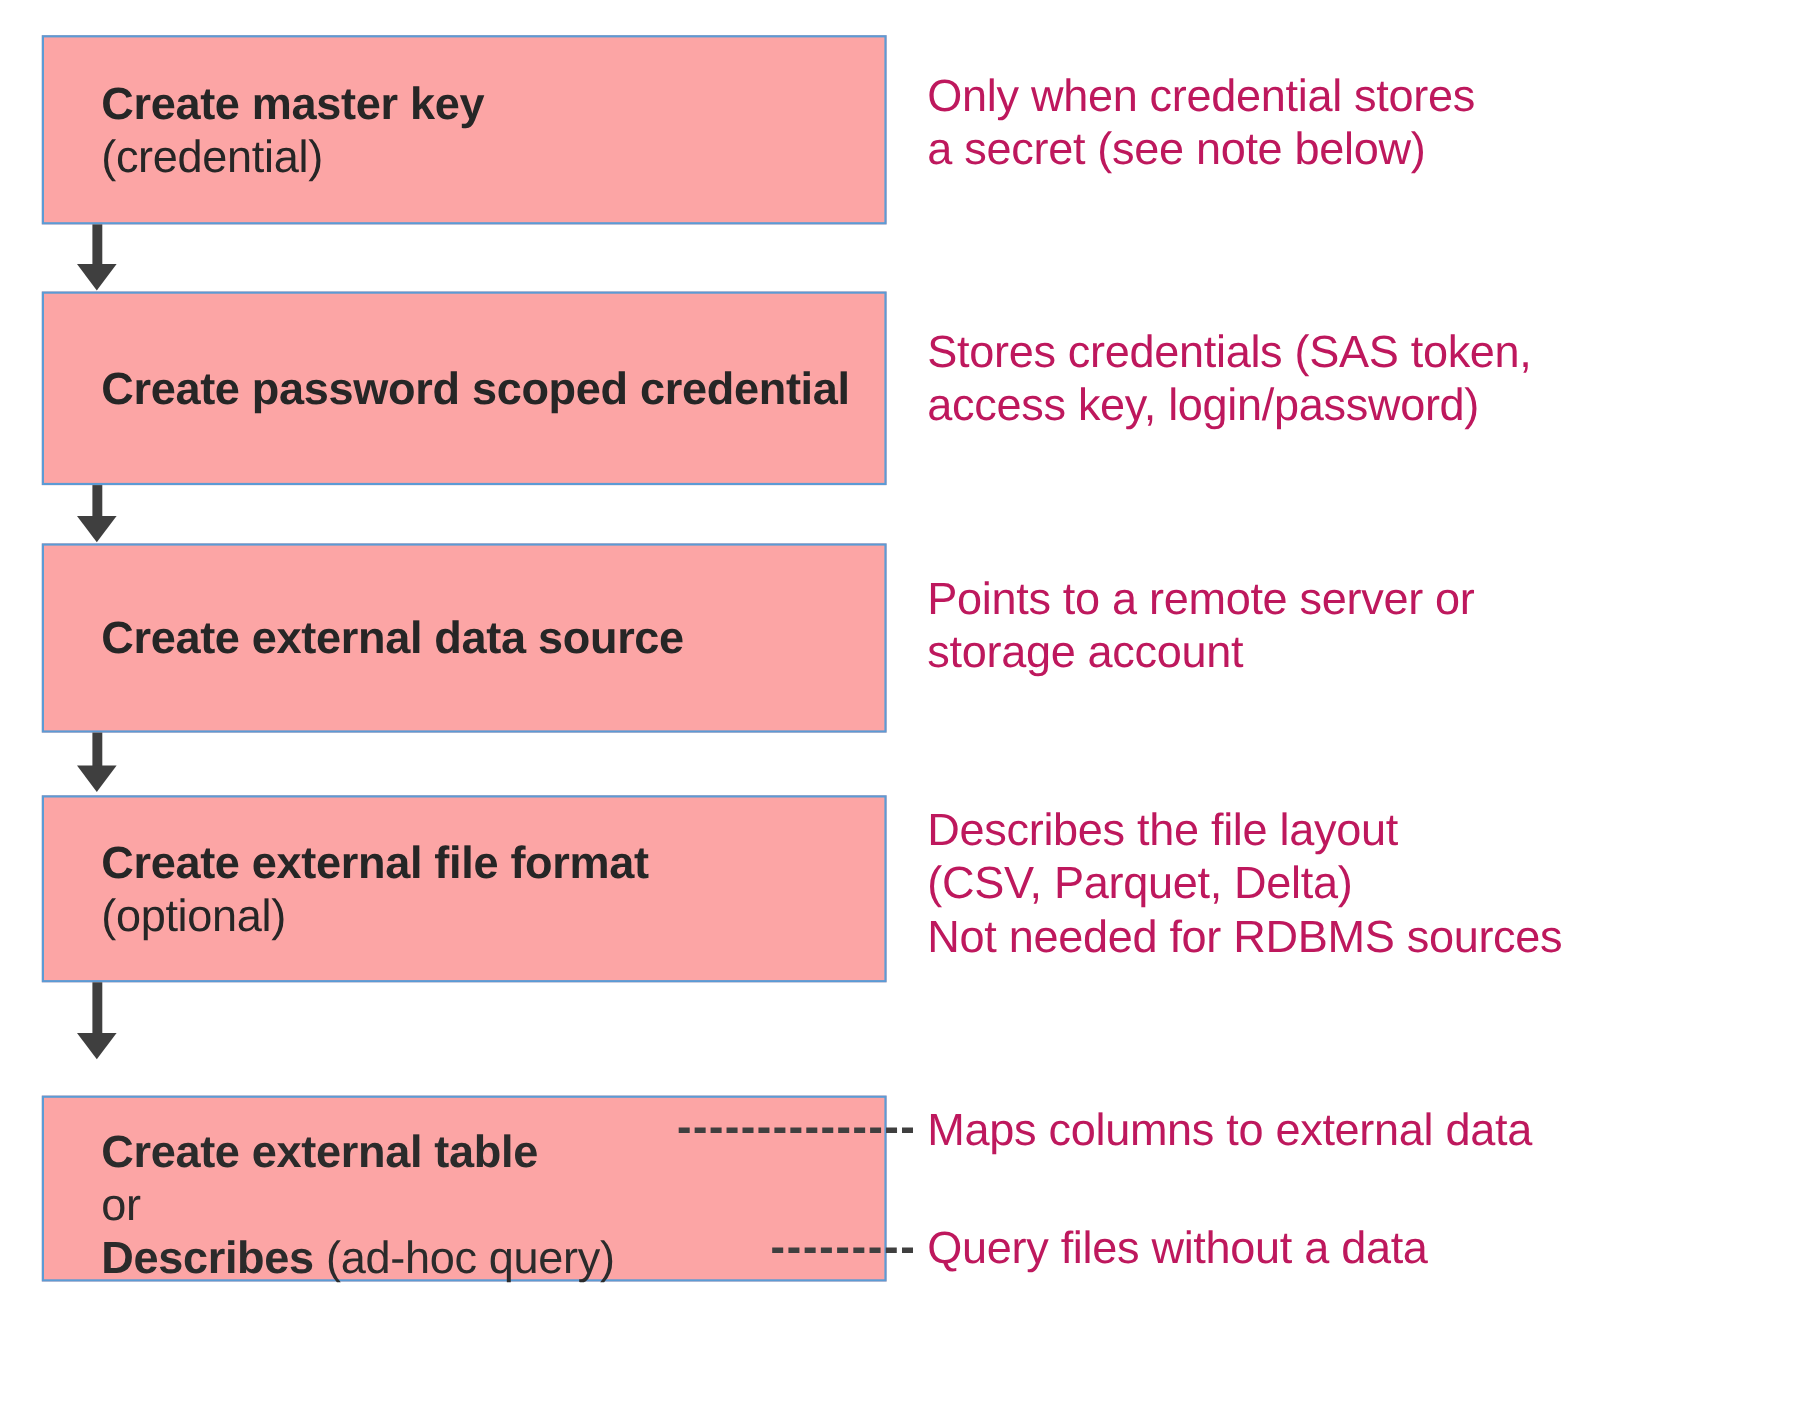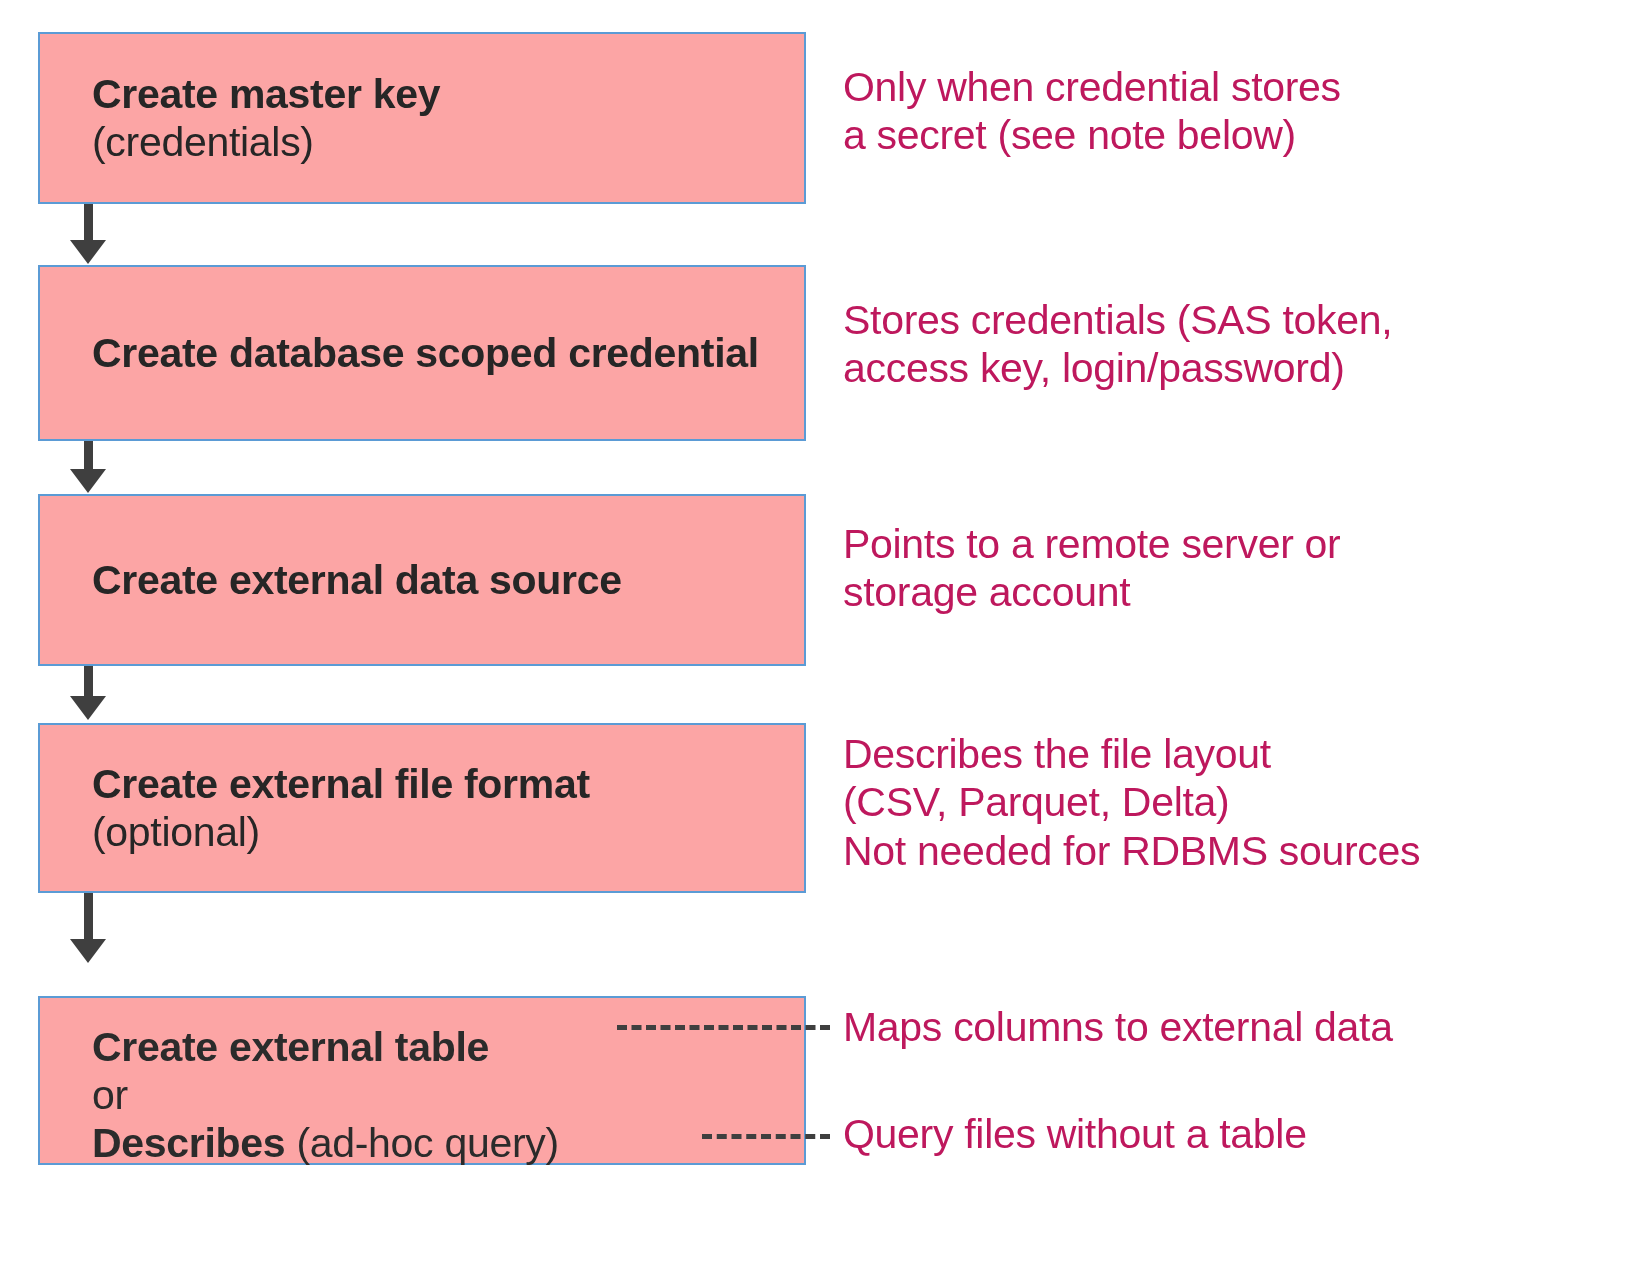--- a/index.html
+++ b/index.html
@@ -123,28 +123,28 @@
   #dash-table     { left: 617px; top: 1025px; width: 213px; }
   #dash-openrowset{ left: 702px; top: 1134px; width: 128px; }
 </style>
 </head>
 <body>
 
 <div id="canvas">
 
   <div class="node" id="node-master-key">
     <div class="title">Create master key</div>
-    <div class="sub">(credentials)</div>
+    <div class="sub">(credential)</div>
   </div>
   <div class="note" id="note-master-key">Only when credential stores
 a secret (see note below)</div>
   <div class="arrow" id="arrow-1"></div>
 
   <div class="node" id="node-scoped-cred">
-    <div class="title wrap">Create database scoped credential</div>
+    <div class="title wrap">Create password scoped credential</div>
   </div>
   <div class="note" id="note-scoped-cred">Stores credentials (SAS token,
 access key, login/password)</div>
   <div class="arrow" id="arrow-2"></div>
 
   <div class="node" id="node-data-source">
     <div class="title">Create external data source</div>
   </div>
   <div class="note" id="note-data-source">Points to a remote server or
 storage account</div>
@@ -160,15 +160,15 @@
   <div class="arrow" id="arrow-4"></div>
 
   <div class="node" id="node-external-table">
     <div class="line-a">Create external table</div>
     <div class="line-b">or</div>
     <div class="line-c"><span>Describes</span><span class="light"> (ad-hoc query)</span></div>
   </div>
   <div class="dash" id="dash-table"></div>
   <div class="dash" id="dash-openrowset"></div>
   <div class="note" id="note-ext-table">Maps columns to external data</div>
-  <div class="note" id="note-openrowset">Query files without a table</div>
+  <div class="note" id="note-openrowset">Query files without a data</div>
 
 </div>
 
 </body></html>

